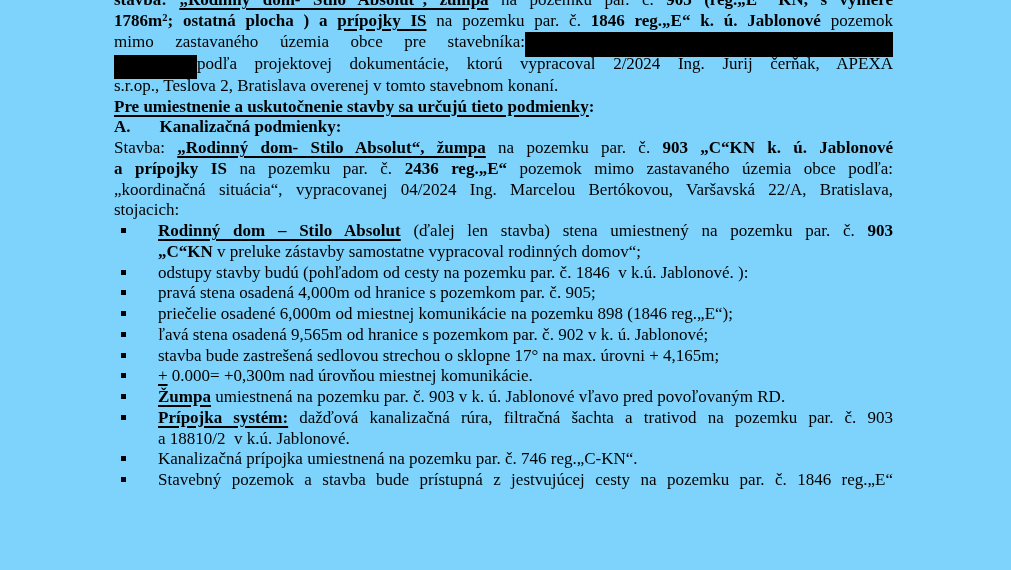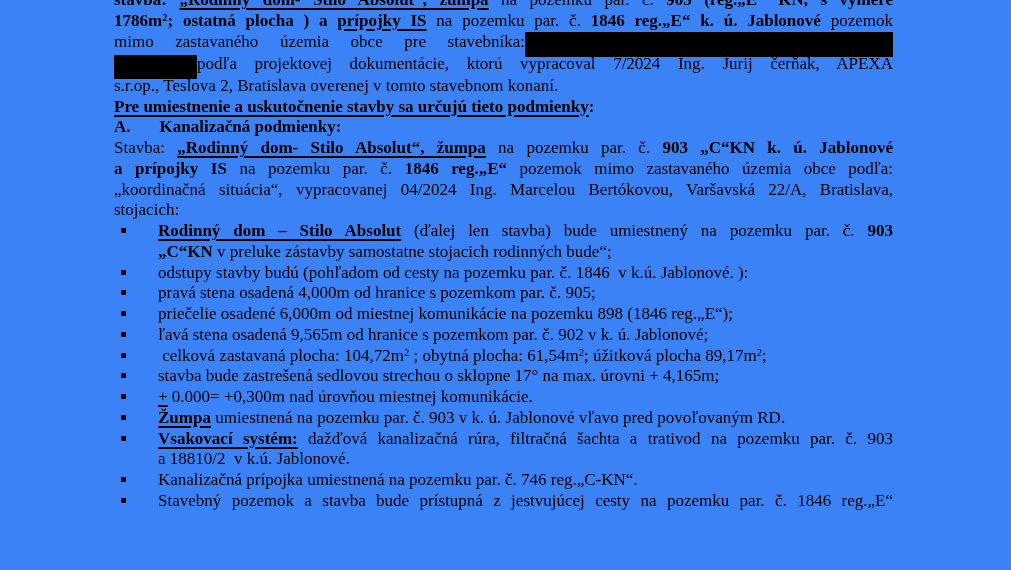--- a/index.html
+++ b/index.html
@@ -4,21 +4,21 @@
 <style>
   html, body { margin: 0; padding: 0; }
   body {
     width: 1011px; height: 570px;
     background: #ffffff;
     color: #000000;
     font-family: "Liberation Serif", "DejaVu Serif", serif;
     font-size: 17px;
     overflow: hidden;
   }
-  .page { width: 1011px; height: 570px; background: #3b82f6; }
+  .page { width: 1011px; height: 570px; background: #7dd3fc; }
   .doc { padding: 0 118px 0 114px; }
   .ln { line-height: 20.75px; }
   .just { text-align: justify; text-align-last: justify; text-justify: inter-word; }
   .lft  { text-align: left; }
   .seg.b { font-weight: bold; }
   .seg.u { text-decoration: underline; text-decoration-thickness: 1.6px; text-underline-offset: 2.5px; }
   .seg.sup { font-size: 0.62em; position: relative; top: -0.45em; line-height: 0; }
   .gap { display: inline-block; }
   .redact {
     display: inline-block; background: #000000;
@@ -35,68 +35,64 @@
 </head>
 <body>
 
 <div class="page">
   <div id="doc" class="doc">
       <div class="clip">
         <div class="ln just clipinner"><span class="seg b">stavba: </span><span class="seg b u">„Rodinný dom- Stilo Absolut“, žumpa</span><span class="seg"> na pozemku par. č. </span><span class="seg b">903 (reg.„E“ KN, s výmere</span></div>
       </div>
       <div class="ln just"><span class="seg b">1786m</span><span class="seg b sup">2</span><span class="seg b">; ostatná plocha ) a </span><span class="seg b u">prípojky IS</span><span class="seg"> na pozemku par. č. </span><span class="seg b">1846 reg.„E“ k. ú. Jablonové</span><span class="seg"> pozemok</span></div>
       <div class="ln just"><span class="seg">mimo zastavaného územia obce pre stavebníka:</span><span class="redact" style="width: 368px; height: 25px;"></span></div>
-      <div class="ln just"><span class="redact" style="width: 83px; height: 24px;"></span><span class="seg">podľa projektovej dokumentácie, ktorú vypracoval 7/2024 Ing. Jurij čerňak, APEXA</span></div>
+      <div class="ln just"><span class="redact" style="width: 83px; height: 24px;"></span><span class="seg">podľa projektovej dokumentácie, ktorú vypracoval 2/2024 Ing. Jurij čerňak, APEXA</span></div>
       <div class="ln lft"><span class="seg">s.r.op., Teslova 2, Bratislava overenej v tomto stavebnom konaní.</span></div>
       <div class="ln lft"><span class="seg b u">Pre umiestnenie a uskutočnenie stavby sa určujú tieto podmienky</span><span class="seg b">:</span></div>
       <div class="ln lft"><span class="seg b">A.</span><span class="gap" style="width: 29px;"></span><span class="seg b">Kanalizačná podmienky:</span></div>
       <div class="ln just"><span class="seg">Stavba: </span><span class="seg b u">„Rodinný dom- Stilo Absolut“, žumpa</span><span class="seg"> na pozemku par. č. </span><span class="seg b">903 „C“KN k. ú. Jablonové</span></div>
-      <div class="ln just"><span class="seg b">a prípojky IS</span><span class="seg"> na pozemku par. č. </span><span class="seg b">1846 reg.„E“</span><span class="seg"> pozemok mimo zastavaného územia obce podľa:</span></div>
+      <div class="ln just"><span class="seg b">a prípojky IS</span><span class="seg"> na pozemku par. č. </span><span class="seg b">2436 reg.„E“</span><span class="seg"> pozemok mimo zastavaného územia obce podľa:</span></div>
       <div class="ln just"><span class="seg">„koordinačná situácia“, vypracovanej 04/2024 Ing. Marcelou Bertókovou, Varšavská 22/A, Bratislava,</span></div>
       <div class="ln lft"><span class="seg">stojacich:</span></div>
       <div class="bullet">
         <span class="marker"></span>
-        <div class="ln just"><span class="seg b u">Rodinný dom – Stilo Absolut</span><span class="seg"> (ďalej len stavba) bude umiestnený na pozemku par. č. </span><span class="seg b">903</span></div>
-        <div class="ln lft"><span class="seg b">„C“KN</span><span class="seg"> v preluke zástavby samostatne stojacich rodinných bude“;</span></div>
+        <div class="ln just"><span class="seg b u">Rodinný dom – Stilo Absolut</span><span class="seg"> (ďalej len stavba) stena umiestnený na pozemku par. č. </span><span class="seg b">903</span></div>
+        <div class="ln lft"><span class="seg b">„C“KN</span><span class="seg"> v preluke zástavby samostatne vypracoval rodinných domov“;</span></div>
       </div>
       <div class="bullet">
         <span class="marker"></span>
         <div class="ln lft"><span class="seg">odstupy stavby budú (pohľadom od cesty na pozemku par. č. 1846&nbsp; v k.ú. Jablonové. ):</span></div>
       </div>
       <div class="bullet">
         <span class="marker"></span>
         <div class="ln lft"><span class="seg">pravá stena osadená 4,000m od hranice s pozemkom par. č. 905;</span></div>
       </div>
       <div class="bullet">
         <span class="marker"></span>
         <div class="ln lft"><span class="seg">priečelie osadené 6,000m od miestnej komunikácie na pozemku 898 (1846 reg.„E“);</span></div>
       </div>
       <div class="bullet">
         <span class="marker"></span>
         <div class="ln lft"><span class="seg">ľavá stena osadená 9,565m od hranice s pozemkom par. č. 902 v k. ú. Jablonové;</span></div>
       </div>
       <div class="bullet">
         <span class="marker"></span>
-        <div class="ln lft"><span class="seg">&nbsp;celková zastavaná plocha: 104,72m</span><span class="seg sup">2</span><span class="seg"> ; obytná plocha: 61,54m</span><span class="seg sup">2</span><span class="seg">; úžitková plocha 89,17m</span><span class="seg sup">2</span><span class="seg">;</span></div>
-      </div>
-      <div class="bullet">
-        <span class="marker"></span>
         <div class="ln lft"><span class="seg">stavba bude zastrešená sedlovou strechou o sklopne 17° na max. úrovni + 4,165m;</span></div>
       </div>
       <div class="bullet">
         <span class="marker"></span>
         <div class="ln lft"><span class="seg u">+</span><span class="seg"> 0.000= +0,300m nad úrovňou miestnej komunikácie.</span></div>
       </div>
       <div class="bullet">
         <span class="marker"></span>
         <div class="ln lft"><span class="seg b u">Žumpa</span><span class="seg"> umiestnená na pozemku par. č. 903 v k. ú. Jablonové vľavo pred povoľovaným RD.</span></div>
       </div>
       <div class="bullet">
         <span class="marker"></span>
-        <div class="ln just"><span class="seg b u">Vsakovací systém:</span><span class="seg">&nbsp;dažďová kanalizačná rúra, filtračná šachta a trativod na pozemku par. č. 903</span></div>
+        <div class="ln just"><span class="seg b u">Prípojka systém:</span><span class="seg">&nbsp;dažďová kanalizačná rúra, filtračná šachta a trativod na pozemku par. č. 903</span></div>
         <div class="ln lft"><span class="seg">a 18810/2&nbsp; v k.ú. Jablonové.</span></div>
       </div>
       <div class="bullet">
         <span class="marker"></span>
         <div class="ln lft"><span class="seg">Kanalizačná prípojka umiestnená na pozemku par. č. 746 reg.„C-KN“.</span></div>
       </div>
       <div class="bullet">
         <span class="marker"></span>
         <div class="ln just"><span class="seg">Stavebný pozemok a stavba bude prístupná z jestvujúcej cesty na pozemku par. č. 1846 reg.„E“</span></div>
       </div>

